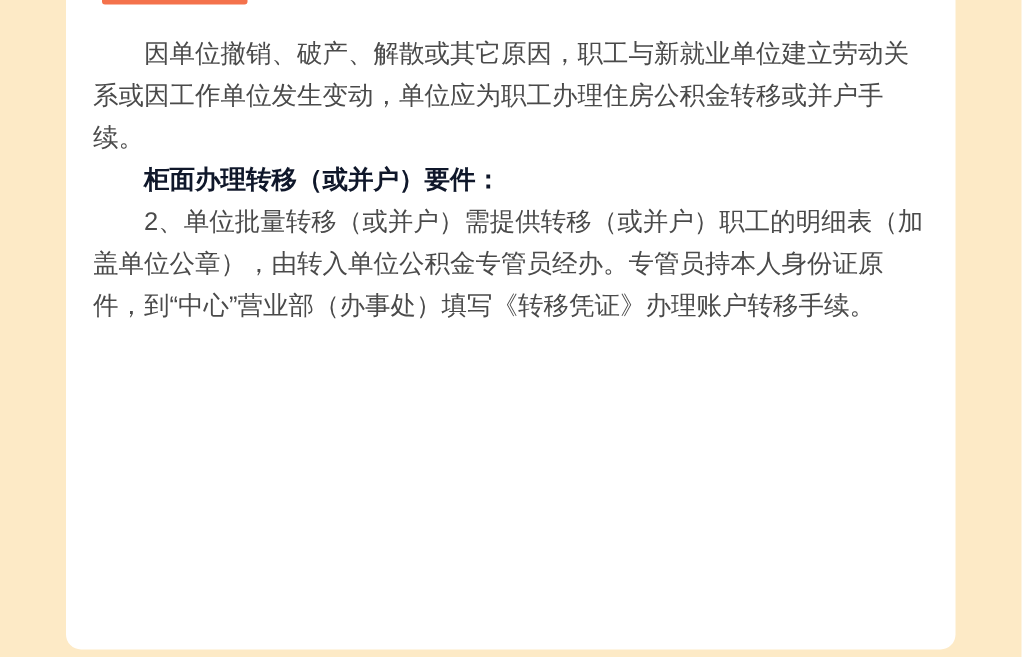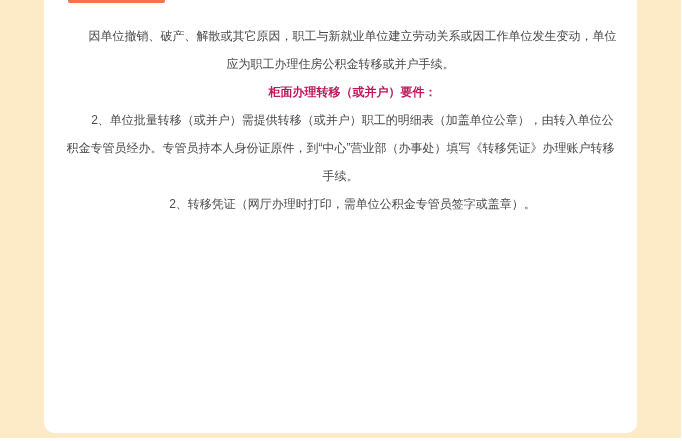--- a/index.html
+++ b/index.html
@@ -35,43 +35,42 @@
     width: 97px;
     height: 3px;
     background: #f4724c;
     border-radius: 0 0 2px 2px;
   }
   .content {
     position: absolute;
     left: 18px;
     top: 36px;
     width: 557px;
-    font-size: 12px;
+    font-size: 17px;
     line-height: 28px;
     color: #4a4a4a;
-    text-align: center;
+    text-align: left;
     line-break: strict;
     word-break: normal;
   }
   .content p {
     margin: 0;
     padding: 0;
     text-indent: 2em;
   }
   .content p.h {
     font-weight: bold;
-    color: #be185d;
+    color: #0f172a;
   }
 </style>
 </head>
 <body>
 
 <div class="band">
   <div class="card">
     <div class="accent-bar"></div>
     <div class="content">
       <p>因单位撤销、破产、解散或其它原因，职工与新就业单位建立劳动关系或因工作单位发生变动，单位应为职工办理住房公积金转移或并户手续。</p>
       <p class="h">柜面办理转移（或并户）要件：</p>
       <p>2、单位批量转移（或并户）需提供转移（或并户）职工的明细表（加盖单位公章），由转入单位公积金专管员经办。专管员持本人身份证原件，到“中心”营业部（办事处）填写《转移凭证》办理账户转移手续。</p>
-      <p>2、转移凭证（网厅办理时打印，需单位公积金专管员签字或盖章）。</p>
     </div>
   </div>
 </div>
 
 </body></html>

